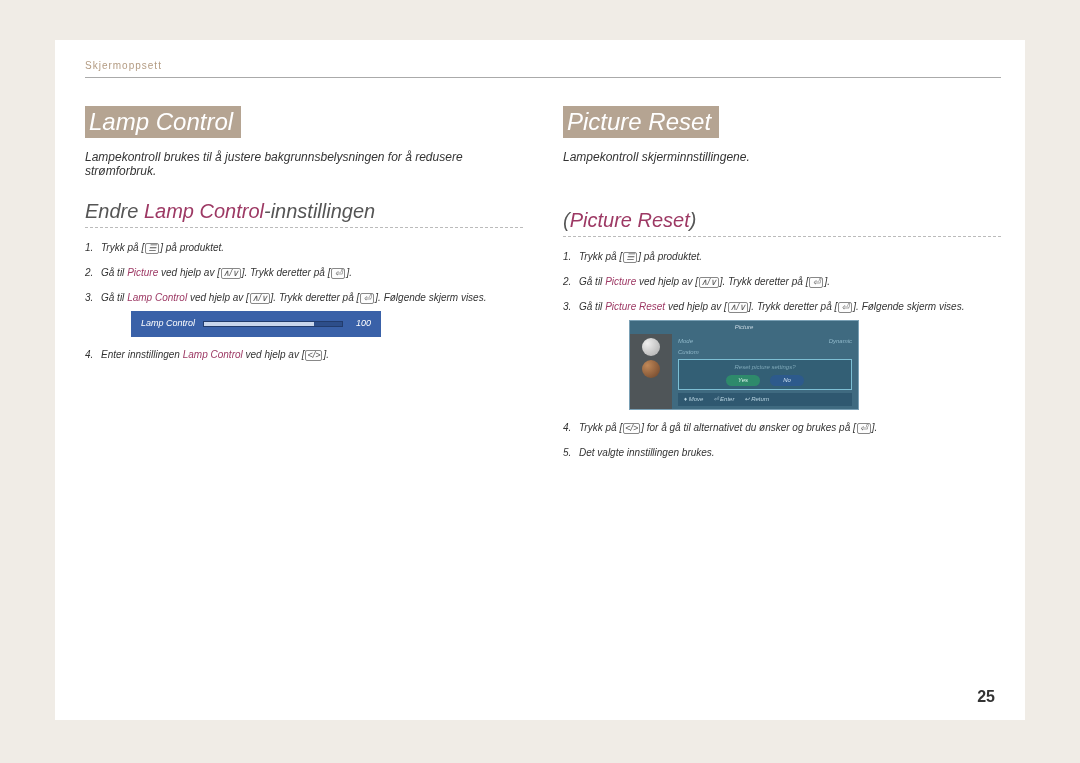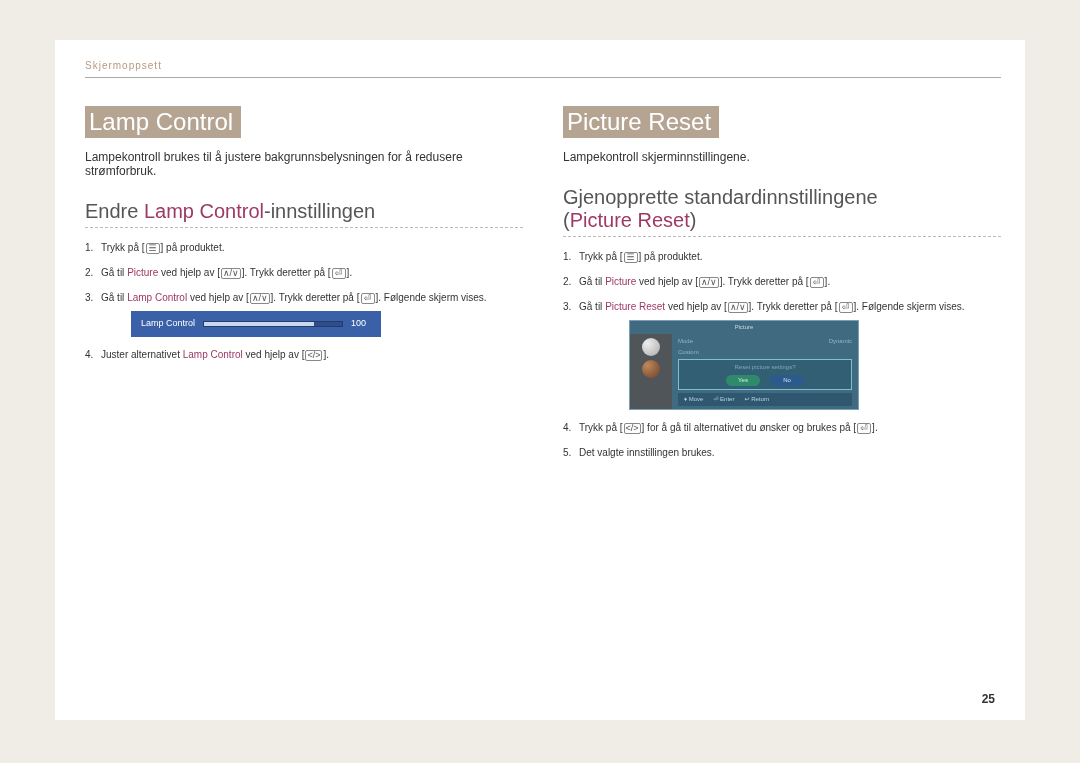--- a/index.html
+++ b/index.html
@@ -29,20 +29,21 @@
     border: none;
     border-top: 1px solid #aaa;
     margin-bottom: 28px;
   }
   .columns {
     display: flex;
     gap: 40px;
   }
   .col {
     flex: 1;
+    font-style: italic;
   }
   .section-title {
     display: inline-block;
     background: #b5a492;
     color: #fff;
     font-size: 24px;
     padding: 2px 8px 2px 4px;
     margin-bottom: 12px;
     font-weight: normal;
   }
@@ -112,21 +113,21 @@
     border: 1px solid #223c6d;
     margin: 0 8px;
     position: relative;
   }
   .slider-fill {
     position: absolute;
     left: 0; top: 0; bottom: 0;
     width: 80%;
     background: #c9d6ec;
   }
-  .slider-value { width: 20px; }
+  .slider-value { width: 20px; text-align: right; }
   .reset-fig {
     width: 230px;
     margin: 6px 0 10px 50px;
     border: 1px solid #7aa0b5;
     font-size: 6px;
     color: #cfe2ed;
     background: #3f6a80;
   }
   .reset-fig .title {
     text-align: center;
@@ -170,21 +171,21 @@
     display: flex;
     gap: 10px;
     padding: 2px 6px;
     margin-top: 3px;
     font-size: 6px;
   }
   .page-num {
     position: absolute;
     bottom: 14px;
     right: 30px;
-    font-size: 12px;
+    font-size: 16px;
     font-weight: bold;
     color: #333;
   }
 </style>
 </head>
 <body>
 
 <div class="page">
   <div class="header-label">Skjermoppsett</div>
   <hr class="hr-top">
@@ -208,30 +209,30 @@
           <span>Gå til </span><span class="accent">Lamp Control</span><span> ved hjelp av </span>[<span class="icon">∧/∨</span>]<span>. Trykk deretter på </span>[<span class="icon">⏎</span>]<span>. Følgende skjerm vises.</span>
           <div class="slider-fig">
             <span>Lamp Control</span>
             <div class="slider-track">
                 <div class="slider-fill"></div>
               </div>
             <span class="slider-value">100</span>
           </div>
         </li>
         <li>
-          <span>Juster alternativet </span><span class="accent">Lamp Control</span><span> ved hjelp av </span>[<span class="icon">&lt;/&gt;</span>]<span>.</span>
+          <span>Enter innstillingen </span><span class="accent">Lamp Control</span><span> ved hjelp av </span>[<span class="icon">&lt;/&gt;</span>]<span>.</span>
         </li>
       </ol>
     </div>
 
     <div class="col">
       <span class="section-title">Picture Reset</span>
       <p class="intro">Lampekontroll skjerminnstillingene.</p>
       <div class="subheading">
-        <span>Gjenopprette standardinnstillingene</span><br>
+        <br>
         <span>(</span><span class="accent">Picture Reset</span><span>)</span>
       </div>
       <ol class="steps">
         <li>
           <span>Trykk på </span>[<span class="icon">☰</span>]<span> på produktet.</span>
         </li>
         <li>
           <span>Gå til </span><span class="accent">Picture</span><span> ved hjelp av </span>[<span class="icon">∧/∨</span>]<span>. Trykk deretter på </span>[<span class="icon">⏎</span>]<span>.</span>
         </li>
         <li>

